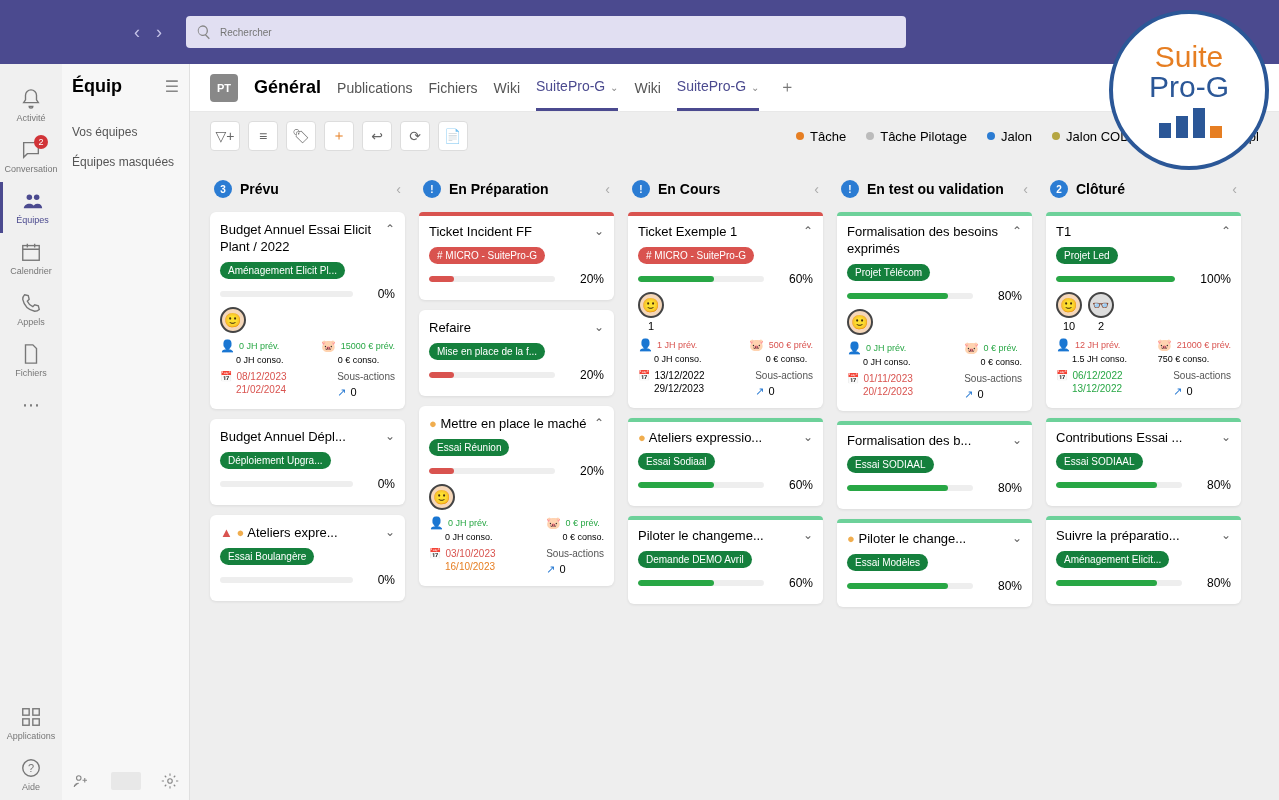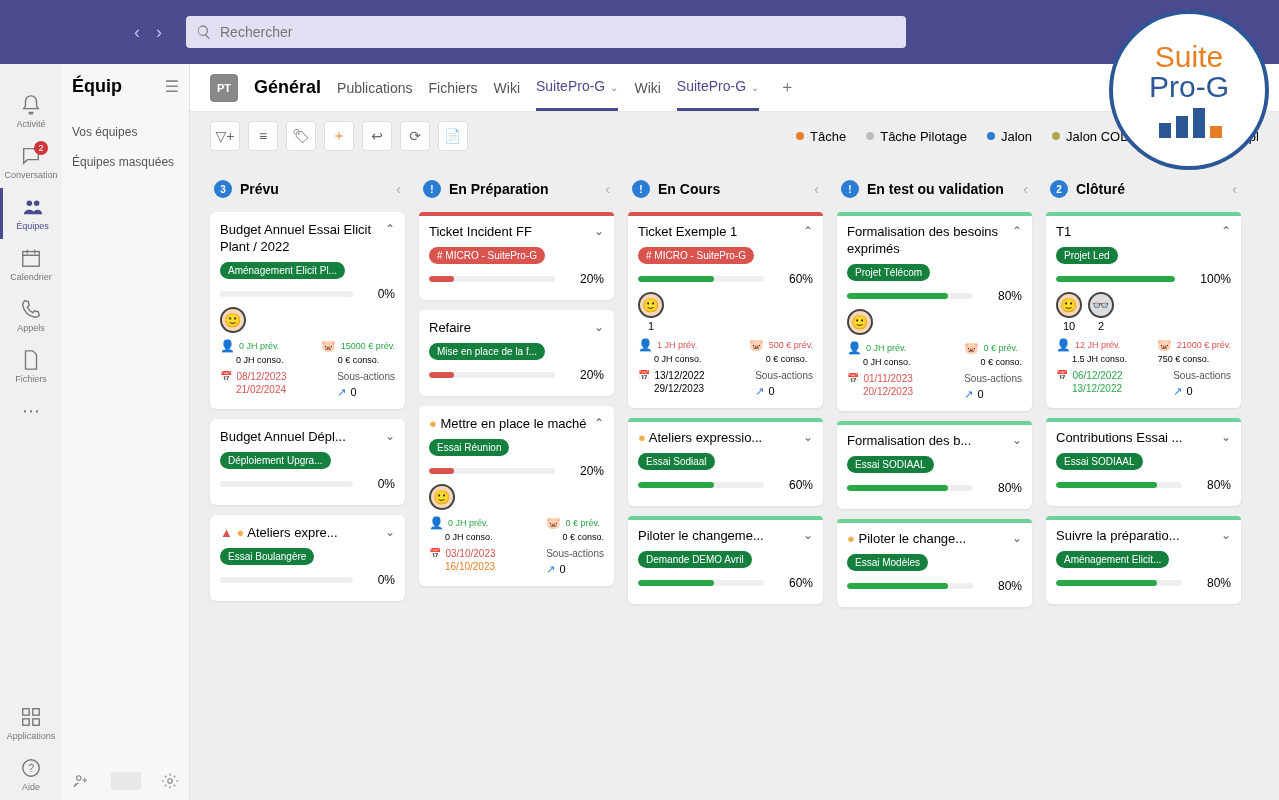--- a/index.html
+++ b/index.html
@@ -4,24 +4,24 @@
 <style>
 * { box-sizing: border-box; margin: 0; padding: 0; font-family: -apple-system, BlinkMacSystemFont, "Segoe UI", sans-serif; }
 body { background: #f5f5f5; width: 1279px; height: 800px; overflow: hidden; position: relative; }
 
 
 .topbar { background: #4b4a8f; height: 64px; display: flex; align-items: center; padding: 0 10px; }
 .nav-arrows { display: flex; gap: 8px; margin: 0 20px 0 120px; }
 .nav-arrow { color: #c5c3e8; cursor: pointer; font-size: 18px; padding: 4px; }
 .search-wrap { flex: 1; max-width: 720px; background: #e1dff2; border-radius: 4px; height: 32px; display: flex; align-items: center; padding: 0 10px; }
 .search-wrap svg { width: 16px; height: 16px; fill: #888; margin-right: 8px; }
-.search-input { flex: 1; border: none; background: transparent; outline: none; font-size: 14px; color: #333; }
-
-
-.rail { position: absolute; left: 0; top: 64px; bottom: 0; width: 62px; background: #f0f0f0; display: flex; flex-direction: column; align-items: center; padding-top: 22px; }
+.search-input { flex: 1; border: none; background: transparent; outline: none; font-size: 10px; color: #333; }
+
+
+.rail { position: absolute; left: 0; top: 64px; bottom: 0; width: 62px; background: #f0f0f0; display: flex; flex-direction: column; align-items: center; padding-top: 16px; }
 .rail-item { display: flex; flex-direction: column; align-items: center; padding: 8px 0; cursor: pointer; width: 100%; position: relative; }
 .rail-item.active { border-left: 3px solid #4b4a8f; color: #4b4a8f; }
 .rail-item svg { width: 22px; height: 22px; fill: #777; }
 .rail-item.active svg { fill: #4b4a8f; }
 .rail-label { font-size: 9px; color: #777; margin-top: 3px; }
 .rail-item.active .rail-label { color: #4b4a8f; }
 .rail-badge { position: absolute; top: 4px; right: 14px; background: #d13438; color: #fff; font-size: 9px; border-radius: 50%; width: 14px; height: 14px; display: flex; align-items: center; justify-content: center; }
 .rail-spacer { flex: 1; }
 
 

